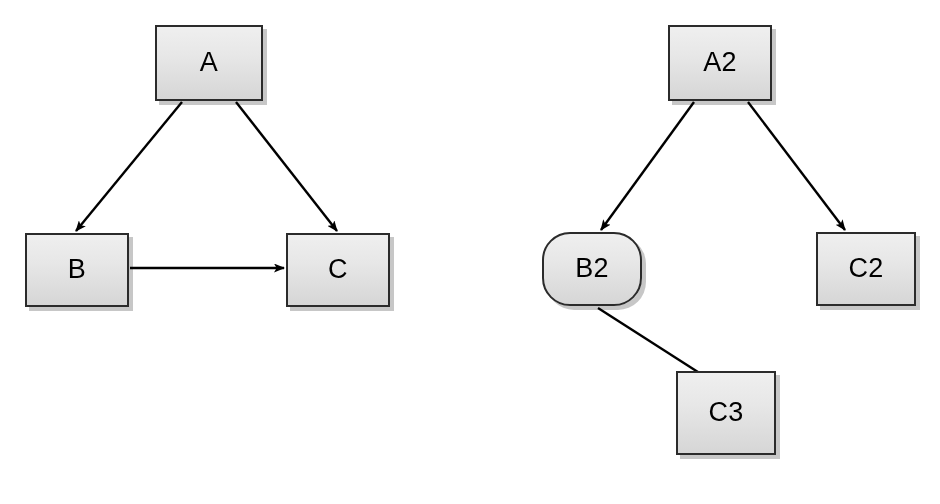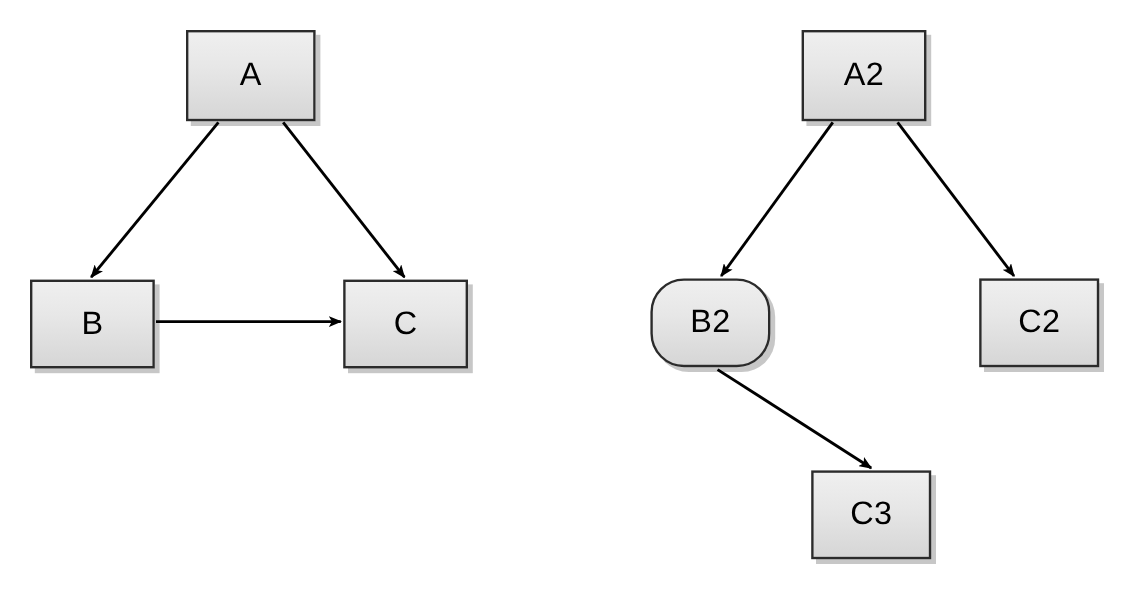--- a/index.html
+++ b/index.html
@@ -81,18 +81,18 @@
       </div>
       <div class="node" style="left: 668px; top: 25px; width: 104px; height: 76px; justify-content: center;">
         <span class="node-label">A2</span>
       </div>
       <div class="node" style="left: 542px; top: 232px; width: 100px; height: 74px; border-radius: 28px;">
         <span class="node-label">B2</span>
       </div>
       <div class="node" style="left: 800px; top: 232px; width: 100px; height: 74px; margin-left: 16px;">
         <span class="node-label">C2</span>
       </div>
-      <div class="node" style="left: 676px; top: 392px; width: 100px; height: 74px;">
+      <div class="node" style="left: 676px; top: 371px; width: 100px; height: 84px;">
         <span class="node-label">C3</span>
       </div>
     </div>
 
 </div>
 
 </body></html>

